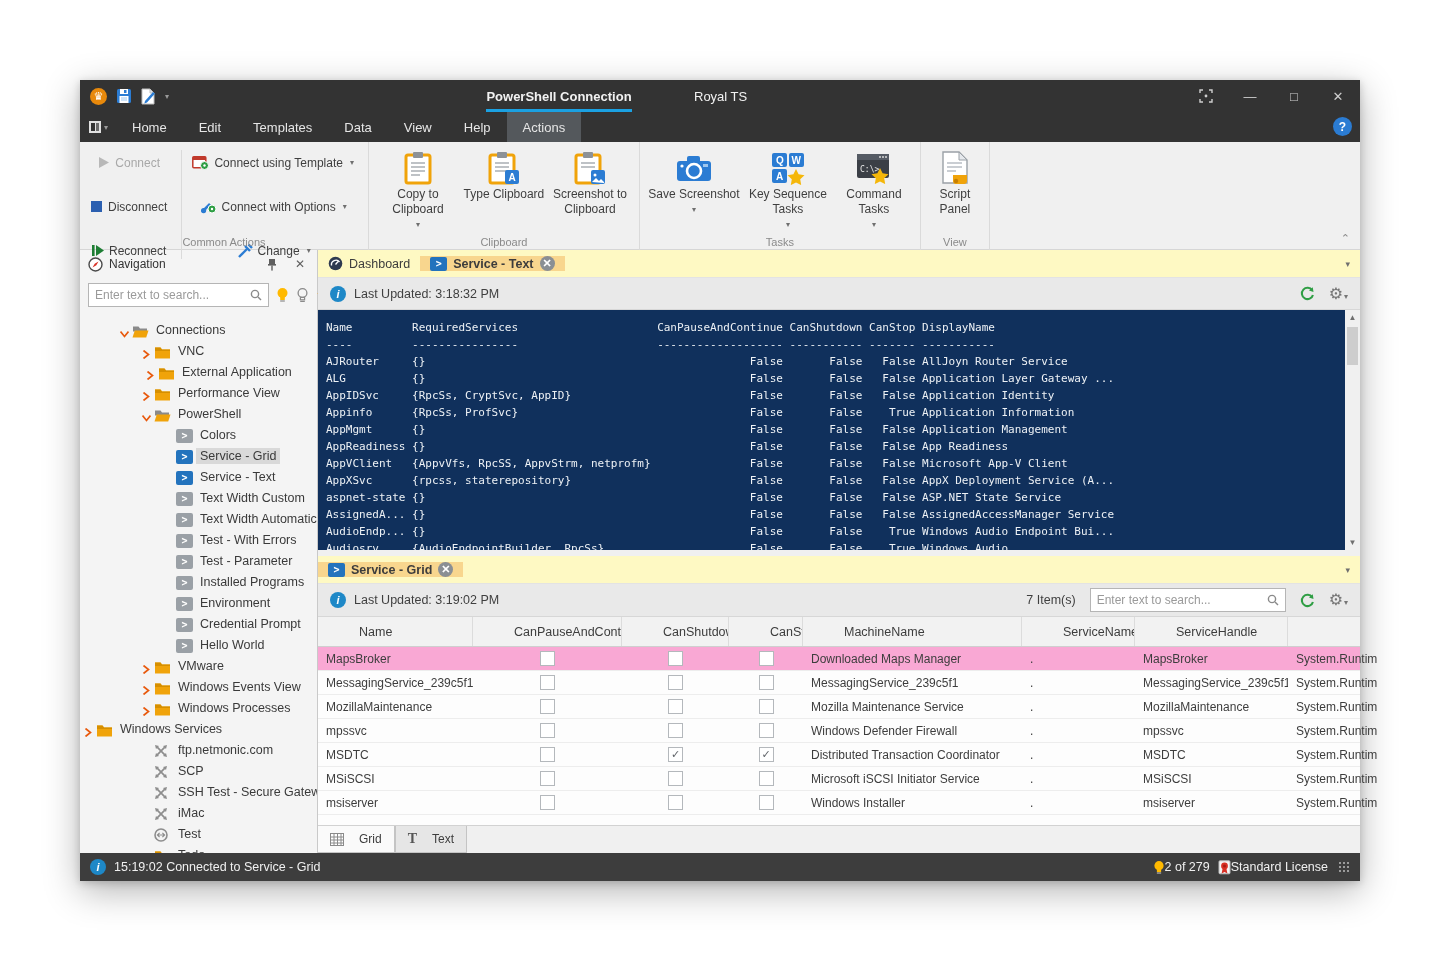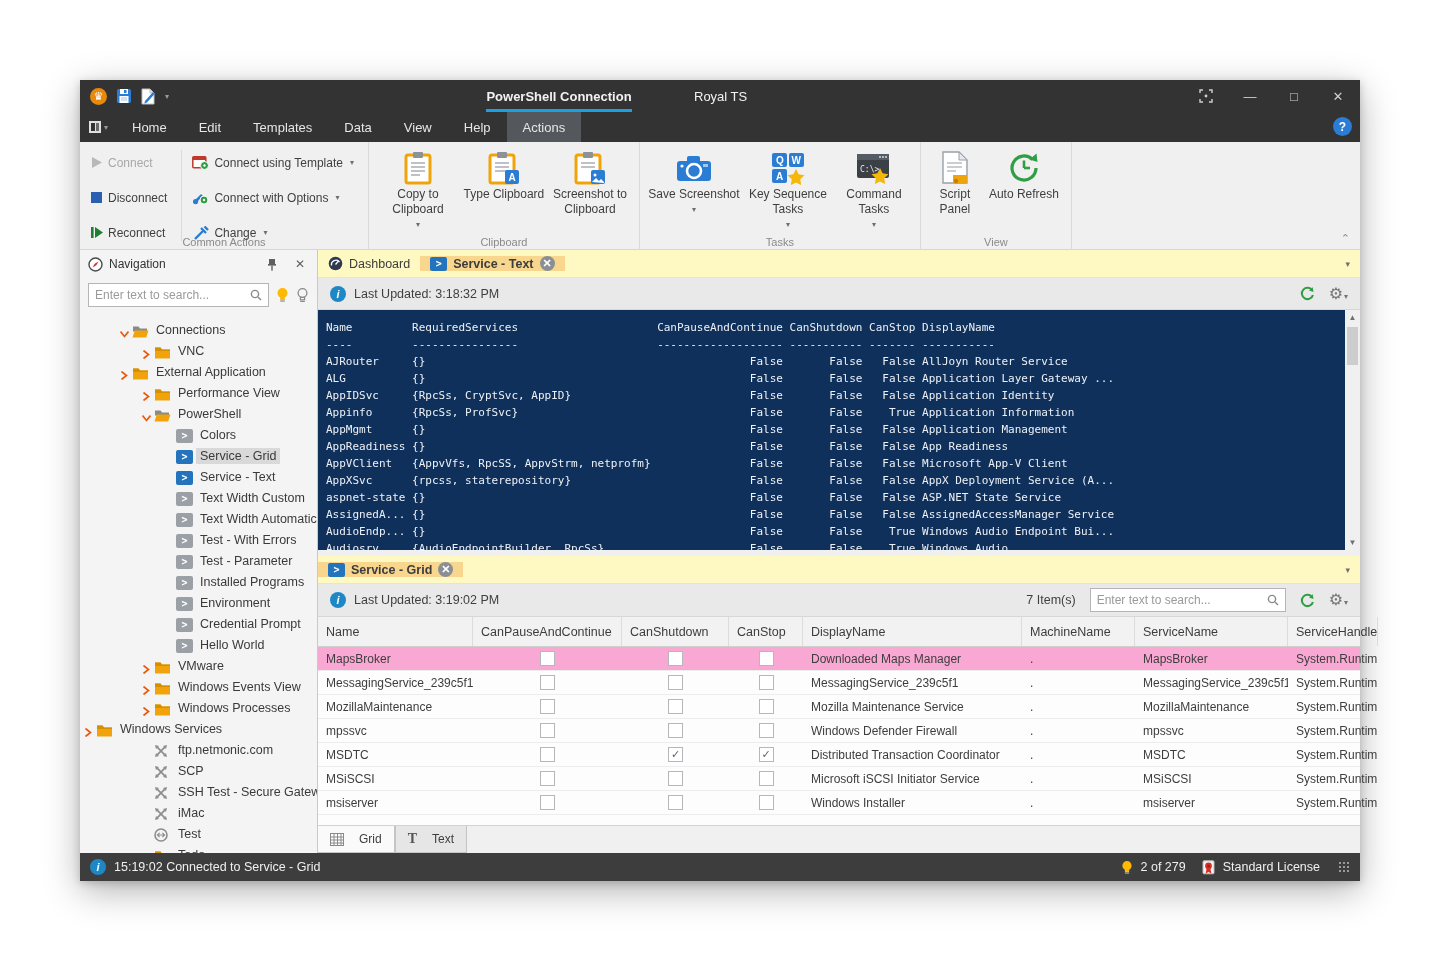--- a/index.html
+++ b/index.html
@@ -30,21 +30,21 @@
   .menu-item.active { background:#54585C; }
   .help-btn { position:absolute; right:8px; top:5px; width:19px; height:19px; border-radius:50%; background:#2B7CD3;
               color:#fff; font-size:12px; font-weight:bold; display:flex; align-items:center; justify-content:center; }
 
   
   .ribbon { height:108px; background:#f0f0f0; border-bottom:1px solid #d6d6d6; position:relative; flex:none; }
   .ribbon-groups { display:flex; height:90px; }
   .rgroup { position:relative; height:108px; border-right:1px solid #dadada; padding:4px 6px 18px 6px; }
   .rgroup-label { position:absolute; left:0; bottom:2px; width:100%; text-align:center; font-size:11px; color:#8a8a8a; }
   .small-btns { display:flex; gap:2px; }
-  .sb-col { display:flex; flex-direction:column; gap:10px; padding-top:4px; }
+  .sb-col { display:flex; flex-direction:column; gap:19px; padding-top:4px;align-items:center; }
   .sb { display:flex; align-items:center; gap:5px; height:25px; padding:0 8px 0 4px; font-size:12px; color:#3f3f3f; border-radius:2px; }
   .sb.disabled { color:#a8a8a8; }
   .sb .caret { font-size:8px; color:#6f6f6f; margin-left:2px; }
   .sb-divider { width:1px; background:#dadada; margin:4px 4px; }
   .bigs { display:flex; }
   .bigbtn { width:86px; padding-top:3px; display:flex; flex-direction:column; align-items:center; font-size:12px;
             color:#3f3f3f; text-align:center; line-height:15px; border-radius:2px; }
   .bigbtn .bicon { height:38px; display:flex; align-items:center; justify-content:center; }
   .bigbtn .caret { font-size:8px; color:#6f6f6f; }
   .ribbon-collapse { position:absolute; right:10px; bottom:4px; color:#8a8a8a; font-size:11px; }
@@ -93,41 +93,41 @@
   .console pre { font-family:"DejaVu Sans Mono",monospace; font-size:11px; line-height:17px; color:#EDF1F5; }
   .vscroll { position:absolute; right:0; top:0; bottom:0; width:15px; background:#f0f0f0; display:flex; flex-direction:column; align-items:center; }
   .vs-arrow { height:15px; width:15px; color:#6f6f6f; font-size:8px; display:flex; align-items:center; justify-content:center; flex:none; }
   .vs-thumb { width:11px; height:38px; background:#cdcdcd; margin-top:2px; }
   .splitter { height:6px; background:#f0f0f0; flex:none; }
 
   
   .grid-area { flex:1; background:#fdfdfd; display:flex; flex-direction:column; min-height:0; }
   .grid-head { height:30px; display:grid; background:#f2f2f2; border-bottom:1px solid #cfcfcf; flex:none; }
   .gh-cell { display:flex; align-items:center; padding:0 8px; font-size:12.5px; color:#3d3d3d; border-right:1px solid #dcdcdc;
-             white-space:nowrap; overflow:hidden; }
+             white-space:nowrap; overflow:hidden;margin-left:33px; }
   .grid-rows { flex:none; }
   .grow { height:24px; display:grid; border-bottom:1px solid #ededed; background:#fdfdfd; }
   .grow.selected { background:#f9a8d4; }
   .gcell { display:flex; align-items:center; padding:0 8px; font-size:12px; color:#3d3d3d; white-space:nowrap; overflow:hidden; }
   .gcell.center { justify-content:center; }
   .cbx { width:15px; height:15px; background:#fff; border:1px solid #b4b8bc; display:flex; align-items:center;
          justify-content:center; font-size:11px; color:#5f6368; }
   .grid-filler { flex:1; background:#fdfdfd; }
 
   
   .viewtabs { height:28px; background:#f0f0f0; border-top:1px solid #d2d2d2; display:flex; align-items:stretch; padding-left:0; flex:none; }
   .vtab { display:flex; align-items:center; gap:15px; padding:0 12px; font-size:12px; color:#3d3d3d; border:1px solid #c4c4c4; border-top:none; }
   .vtab.first { background:#fafafa; border-left:none; }
   .vtab.second { background:#e6e6e6; }
   .t-glyph { font-family:"Liberation Serif",serif; font-size:14px; font-weight:bold; color:#555; }
 
   
   .statusbar { height:28px; background:#3D3D3D; display:flex; align-items:center; padding:0 10px; gap:8px;
                color:#f0f0f0; font-size:12.5px; flex:none; }
-  .statusbar .right { margin-left:auto; display:flex; align-items:center; gap:8px; }
+  .statusbar .right { margin-left:auto; display:flex; align-items:center; }
   .grip { display:inline-block; width:12px; height:12px; margin-left:10px;
           background:radial-gradient(circle 1.3px, #9a9a9a 1.2px, transparent 1.3px) 0 0/4px 4px; }
 
   svg { display:block; }
 </style>
 </head>
 <body>
 
 <div class="stage">
   <div class="window">
@@ -366,31 +366,20 @@
                       <line x1="7" y1="12" x2="22" y2="12"></line>
                       <line x1="7" y1="16" x2="22" y2="16"></line>
                       <line x1="7" y1="20" x2="16" y2="20"></line>
                     </g>
                     <path d="M13 24h14v6c0 2-1.4 3-3 3H16c-2 0-3-1.3-3-3z" fill="#F0A30A"></path>
                     <circle cx="16" cy="30" r="2.2" fill="#c77f00"></circle>
                   </svg>
               </span>
               <span>Script Panel</span>
             </div>
-            <div class="bigbtn" style="width:82px">
-              <span class="bicon">
-                <svg width="34" height="34" viewBox="0 0 34 34">
-                    <path d="M29 17a12 12 0 1 1-3.5-8.5" fill="none" stroke="#2F9E44" stroke-width="3.2"></path>
-                    <polygon points="29.5,2.5 30.5,11 22.5,8.5" fill="#2F9E44"></polygon>
-                    <line x1="17" y1="17" x2="17" y2="9.5" stroke="#2F9E44" stroke-width="2.6"></line>
-                    <line x1="17" y1="17" x2="23" y2="17" stroke="#2F9E44" stroke-width="2.6"></line>
-                  </svg>
-              </span>
-              <span>Auto Refresh</span>
-            </div>
           </div>
           <div class="rgroup-label">View</div>
         </div>
 
         <div style="flex:1"></div>
       </div>
       <span class="ribbon-collapse">⌃</span>
     </div>
 
     <div class="main">
@@ -462,21 +451,21 @@
                 </svg>
               </span>
               <span class="ticon">
                 <svg width="17" height="13" viewBox="0 0 17 13">
                   <path d="M1 1.5h5.5l1.5 2H16v9H1z" fill="#F0A30A"></path>
                   <path d="M1 1.5h5.5l1.5 2H16v1.6H1z" fill="#D68F00"></path>
                 </svg>
               </span>
               <span class="tlabel">VNC</span>
             </div>
-            <div class="titem" style="padding-left: 36px;">
+            <div class="titem" style="padding-left: 62px;">
               <span class="chev">
                 <svg width="8" height="9" viewBox="0 0 8 9">
                   <path d="M1.5 0.5L6.5 4.5L1.5 8.5" fill="none" stroke="#E8590C" stroke-width="1.7"></path>
                 </svg>
               </span>
               <span class="ticon">
                 <svg width="17" height="13" viewBox="0 0 17 13">
                   <path d="M1 1.5h5.5l1.5 2H16v9H1z" fill="#F0A30A"></path>
                   <path d="M1 1.5h5.5l1.5 2H16v1.6H1z" fill="#D68F00"></path>
                 </svg>
@@ -824,21 +813,20 @@
             <span><span class="gear">⚙</span><span class="gear-caret">▾</span></span>
           </span>
         </div>
 
         <div class="grid-area">
           <div class="grid-head" id="grid-head" style="grid-template-columns: 155px 149px 107px 74px 219px 113px 153px 90px;">
               <div class="gh-cell">Name</div>
               <div class="gh-cell">CanPauseAndContinue</div>
               <div class="gh-cell">CanShutdown</div>
               <div class="gh-cell">CanStop</div>
-              <div class="gh-cell">DisplayName</div>
               <div class="gh-cell">MachineName</div>
               <div class="gh-cell">ServiceName</div>
               <div class="gh-cell">ServiceHandle</div>
             </div>
           <div class="grid-rows" id="grid-rows">
               <div class="grow selected" style="grid-template-columns: 155px 149px 107px 74px 219px 113px 153px 90px;">
                 <div class="gcell">MapsBroker</div>
                 <div class="gcell center">
                   <span class="cbx"></span>
                 </div>

